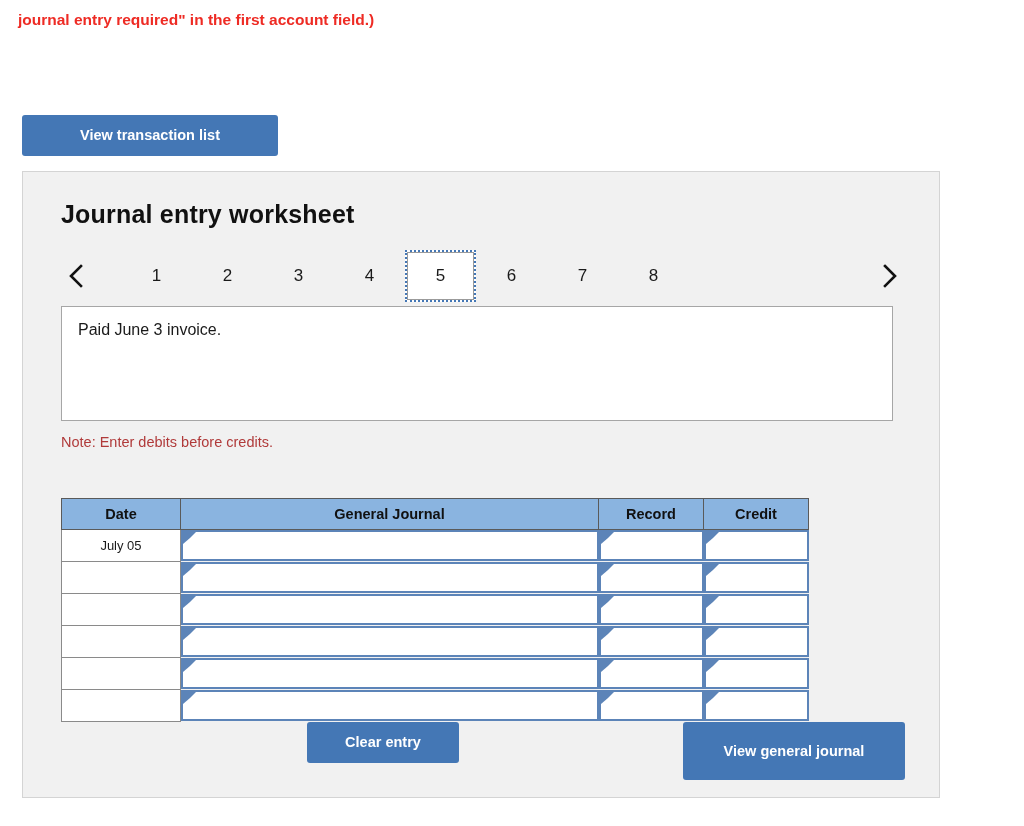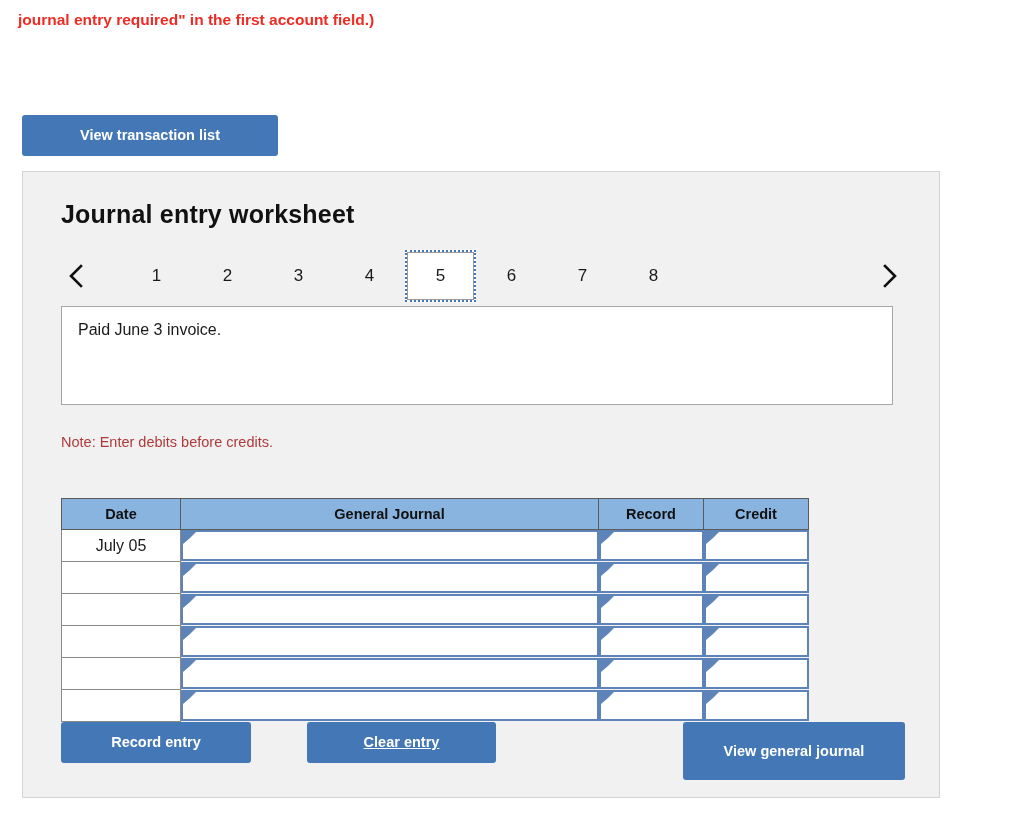--- a/index.html
+++ b/index.html
@@ -141,21 +141,21 @@
     border: 2px dotted #4477b5;
     box-shadow: inset 0 0 0 1px #9b9b9b;
   }
 
   
   .desc-box {
     position: absolute;
     left: 38px;
     top: 134px;
     width: 832px;
-    height: 99px;
+    height: 115px;
     background: #ffffff;
     border: 1px solid #a6a6a6;
     box-sizing: border-box;
     padding: 14px 16px;
     font-size: 16px;
     color: #1a1a1a;
     overflow: hidden;
   }
 
   .note {
@@ -193,21 +193,21 @@
 
   .jtable td {
     border: 1px solid #8a8a8a;
     background: #ffffff;
     height: 31px;
     padding: 0;
     vertical-align: middle;
   }
   .cell-date {
     text-align: center;
-    font-size: 16px;
+    font-size: 13px;
     color: #1a1a1a;
   }
   .cell-input {
     border: none !important;
     padding: 0 !important;
     background: transparent !important;
   }
   .input-shell {
     position: relative;
     width: 100%;
@@ -233,23 +233,22 @@
     position: absolute;
     left: 38px;
     top: 550px;
     width: 190px;
     height: 41px;
   }
   .btn-clear {
     position: absolute;
     left: 284px;
     top: 550px;
-    width: 189px;
+    width: 152px;
     height: 41px;
-    text-decoration: underline;
   }
   .btn-viewjournal {
     position: absolute;
     left: 660px;
     top: 550px;
     width: 222px;
     height: 58px;
   }
 </style>
 </head>
@@ -414,17 +413,16 @@
         </td>
         <td class="cell-input">
           <div class="input-shell">
               <span class="input-marker"></span>
             </div>
         </td>
       </tr>
     </tbody>
   </table>
 
-  <button class="btn btn-record">Record entry</button>
   <button class="btn btn-clear">Clear entry</button>
   <button class="btn btn-viewjournal">View general journal</button>
 
 </div>
 
 </body></html>

